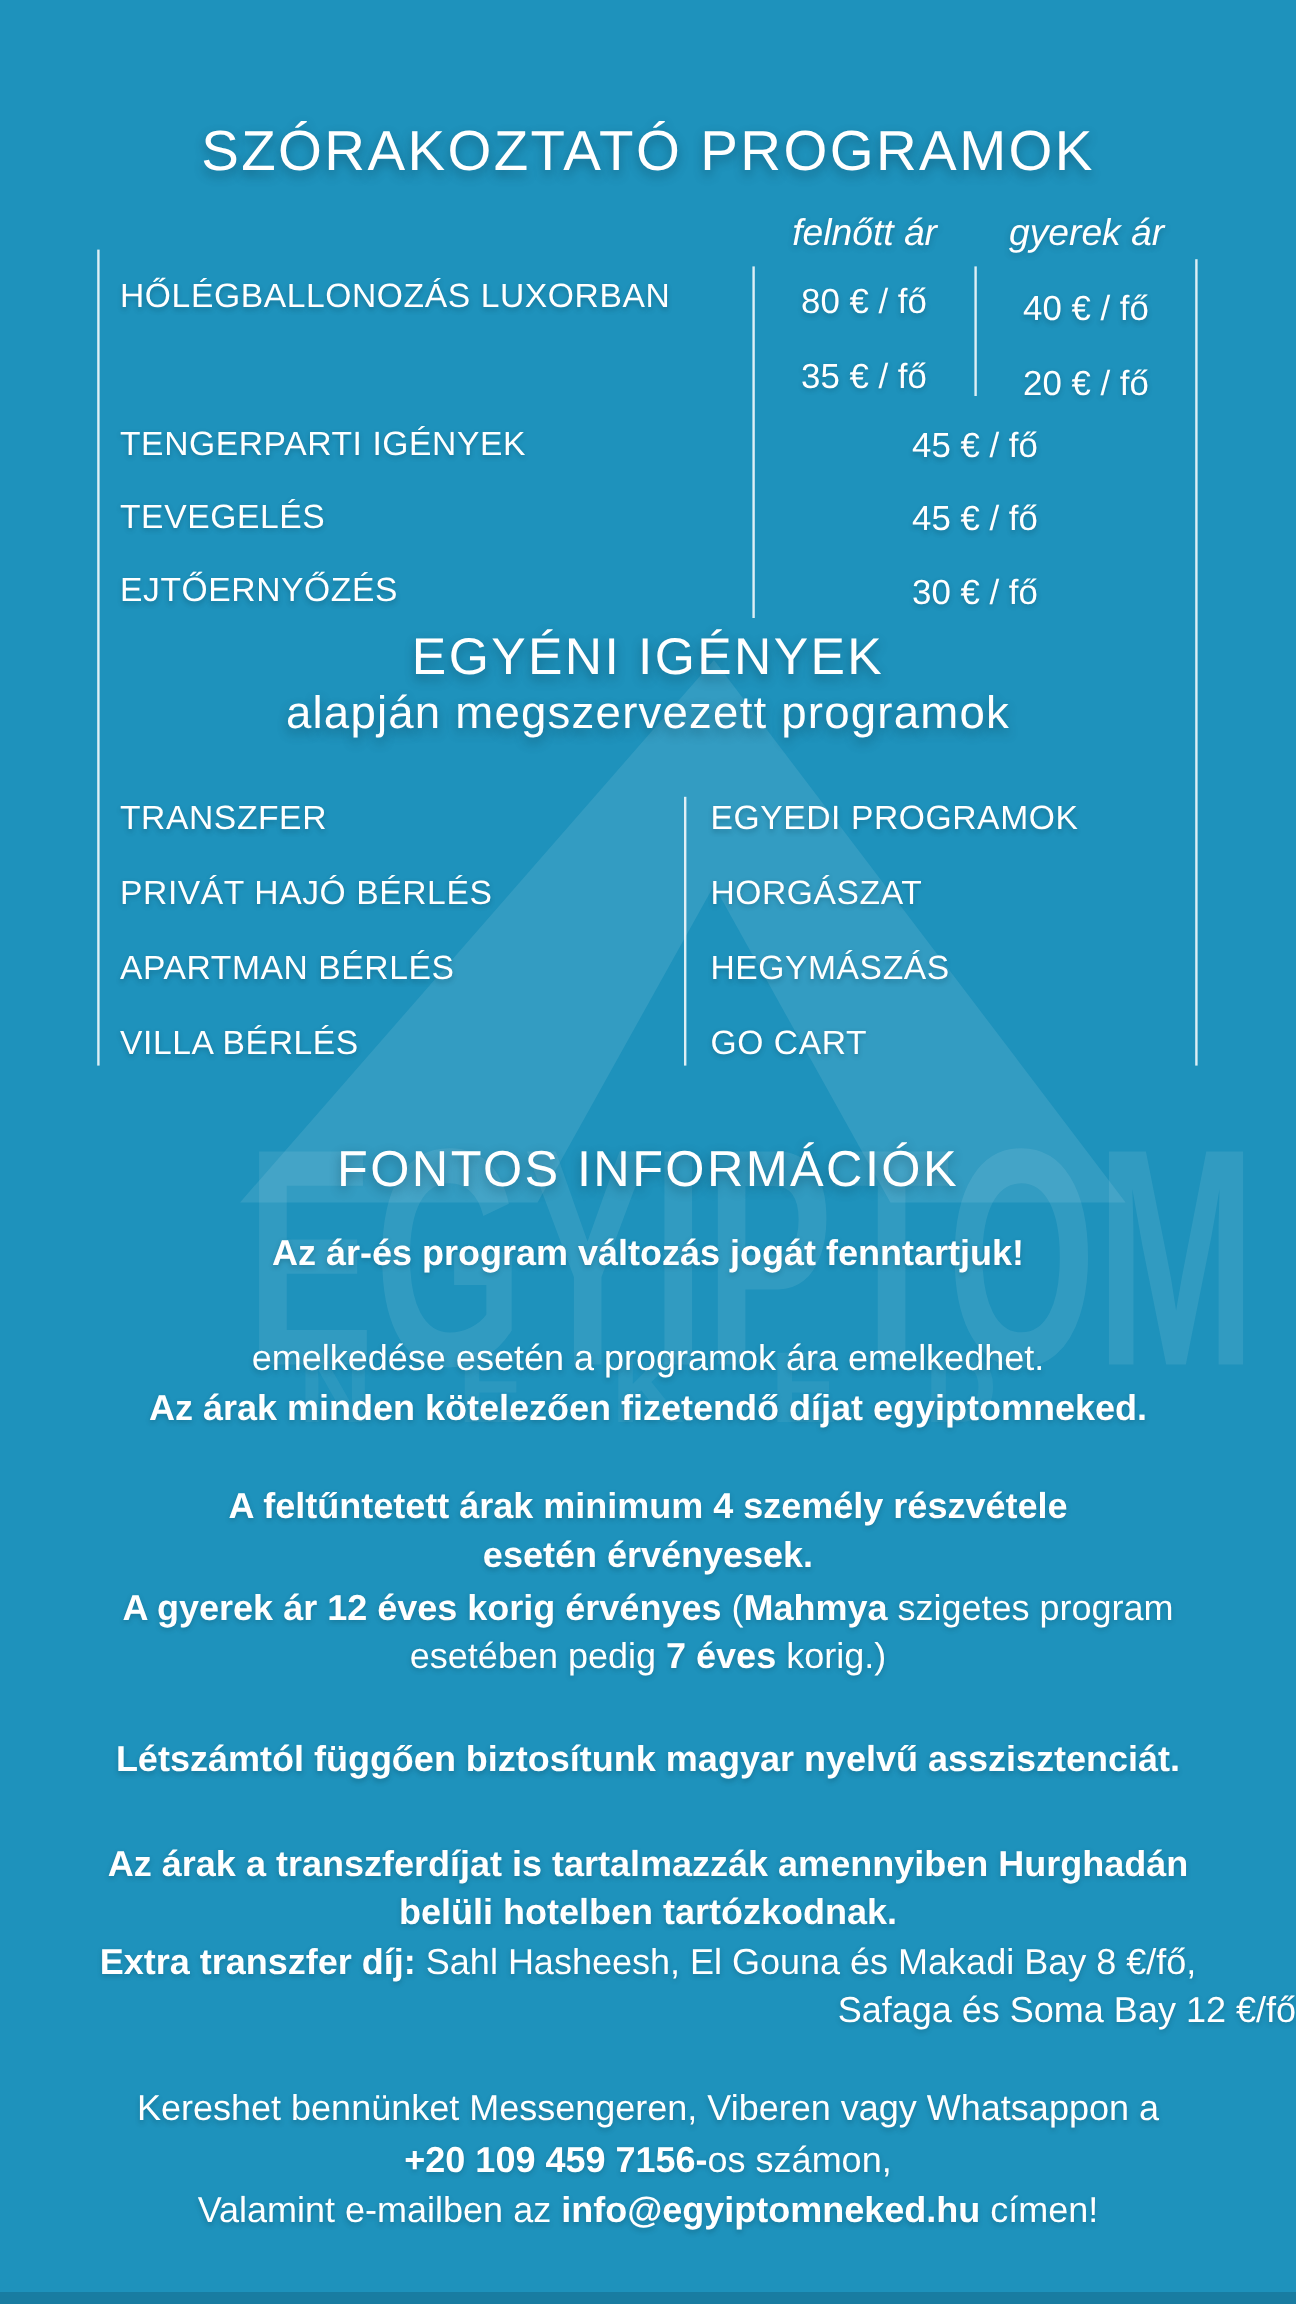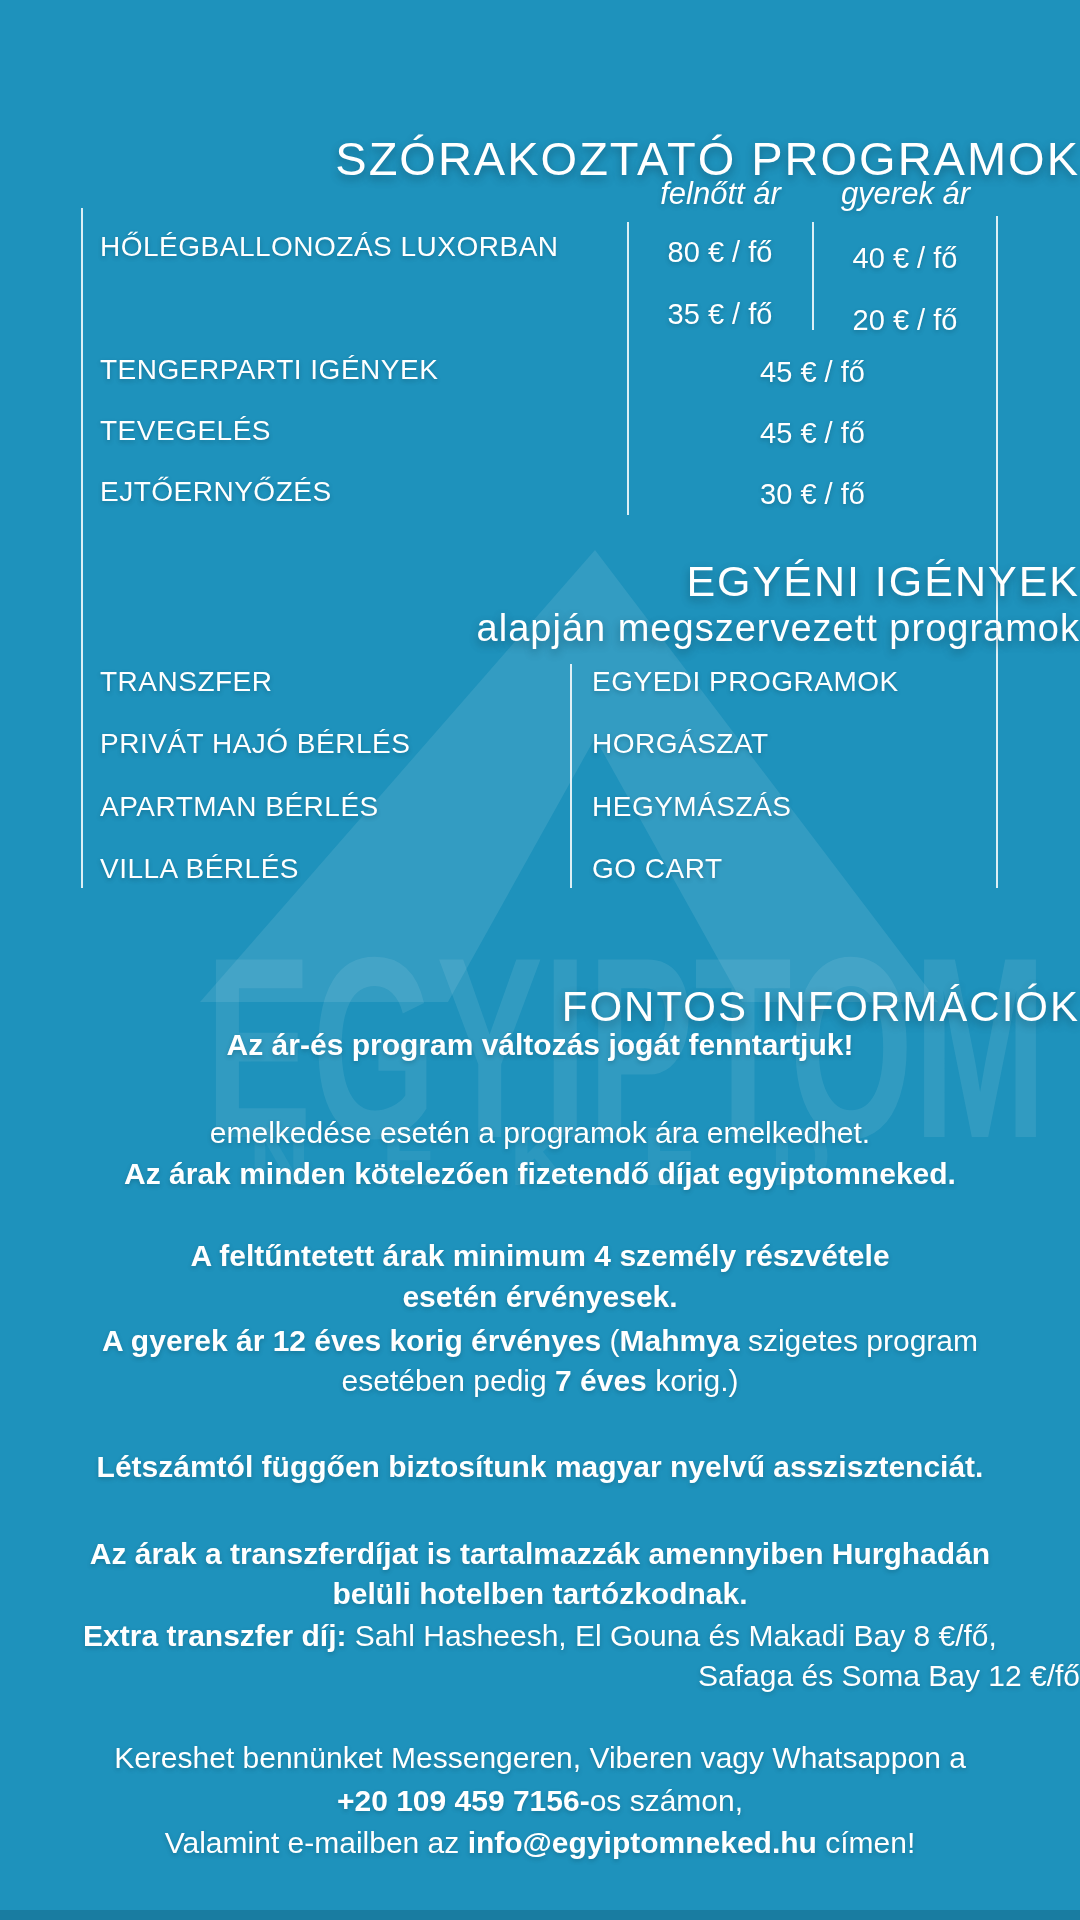--- a/index.html
+++ b/index.html
@@ -24,25 +24,24 @@
   .wm-word2{
     left:0;top:1108px;width:1080px;
     text-align:center;
     font-size:84px;font-weight:700;
     letter-spacing:72px;text-indent:72px;
     color:rgba(255,255,255,0.06);
     white-space:nowrap;
   }
   
   .h-title{
-    position:absolute;left:0;width:1080px;text-align:right;
+    position:absolute;left:0;width:1080px;text-align:center;
     font-weight:400;letter-spacing:2px;
     text-shadow:0 4px 9px rgba(8,53,73,0.45);
     white-space:nowrap;
-    margin-top:33px;
   }
   #main-title{top:98px;font-size:47px;}
   #custom-h1{top:524px;font-size:43px;}
   #custom-h2{top:574px;font-size:38px;letter-spacing:1px;}
   #info-heading{top:950px;font-size:42px;}
   
   .vrule{position:absolute;width:2px;background:rgba(255,255,255,0.85);}
   
   .col-head{
     position:absolute;top:176px;width:185px;text-align:center;

